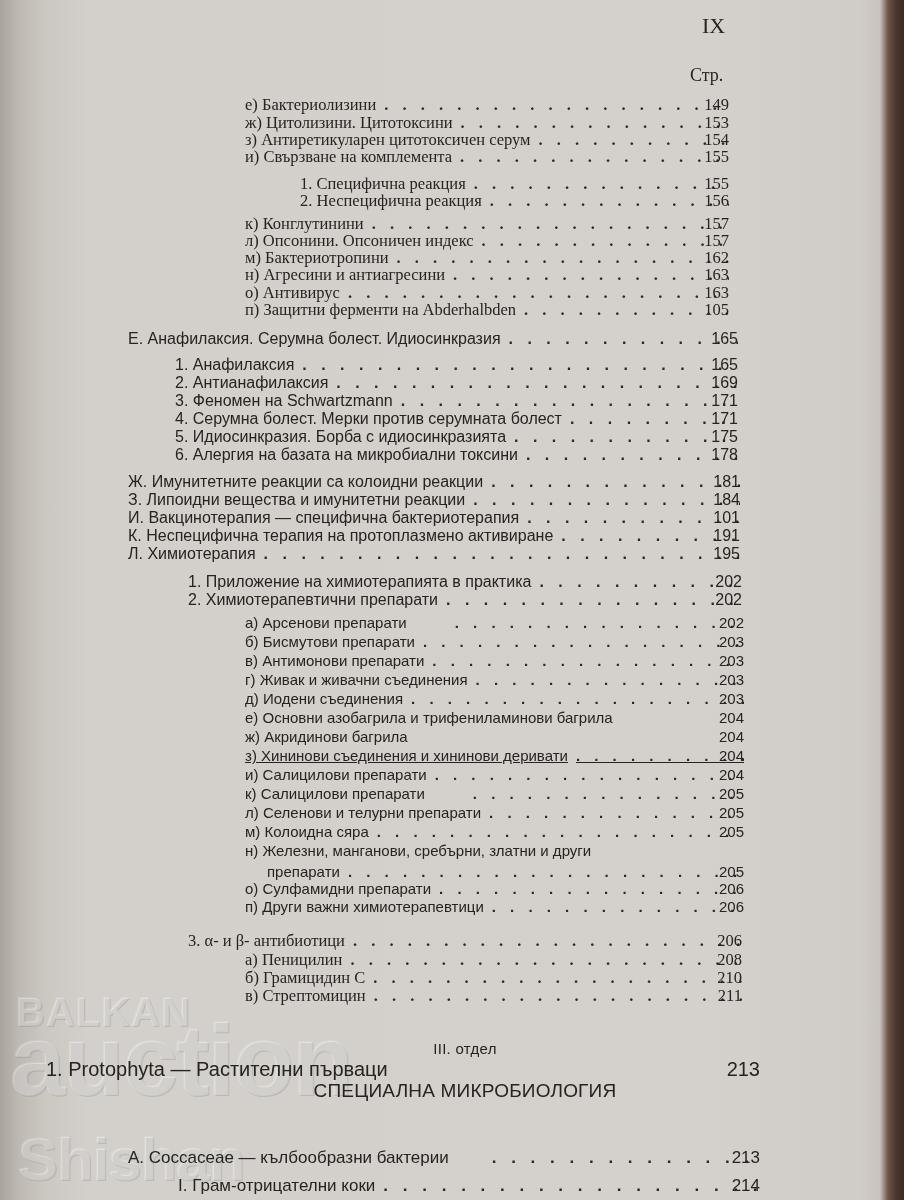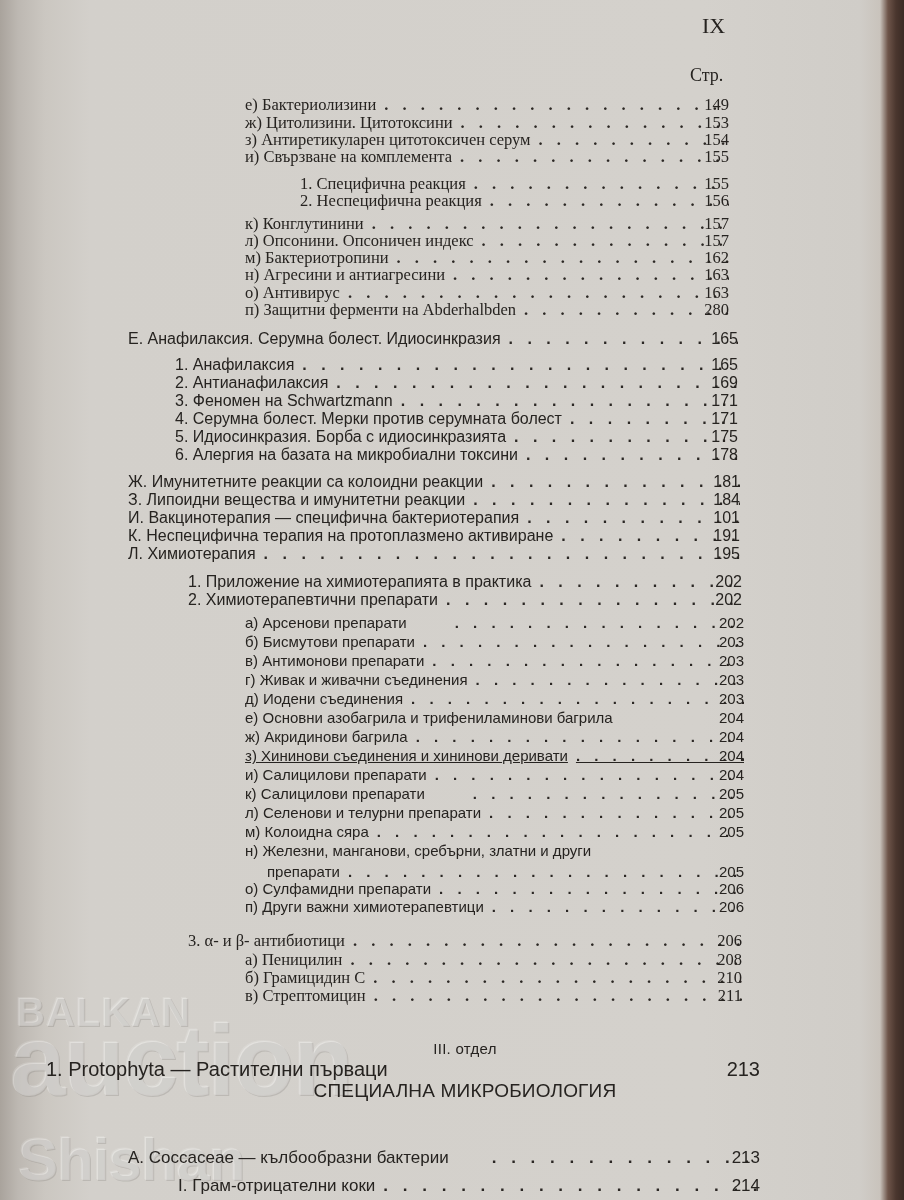--- a/index.html
+++ b/index.html
@@ -102,21 +102,21 @@
       <span class="page-num">163</span>
   </div>
   <div class="row" style="left:245px; top:284px; width:484px;">
     <span class="label">о) Антивирус</span>
       <span class="dots"></span>
       <span class="page-num">163</span>
   </div>
   <div class="row" style="left:245px; top:301px; width:484px;">
     <span class="label">п) Защитни ферменти на Abderhalbden</span>
       <span class="dots"></span>
-      <span class="page-num">280</span>
+      <span class="page-num">105</span>
   </div>
 
   <div class="row sans" style="left:128px; top:330px; width:610px;">
     <span class="label">Е. Анафилаксия. Серумна болест. Идиосинкразия</span>
       <span class="dots"></span>
       <span class="page-num">165</span>
   </div>
   <div class="row sans" style="left:175px; top:356px; width:563px;">
     <span class="label">1. Анафилаксия</span>
       <span class="dots"></span>
@@ -207,21 +207,21 @@
   </div>
   <div class="row narrow" style="left:245px; top:690px; width:499px;">
     <span class="label">д) Иодени съединения</span>
       <span class="dots"></span>
       <span class="page-num">203</span>
   </div>
   <div class="row narrow" style="left:245px; top:709px; width:499px;">
     <span class="label">е) Основни азобагрила и трифениламинови багрила</span>
       <span class="page-num">204</span>
   </div>
-  <div class="row narrow" style="left:245px; top:728px; width:499px;">
+  <div class="row narrow" style="left:245px; top:728px; width:499px;flex-direction:column;">
     <span class="label">ж) Акридинови багрила</span>
       <span class="dots"></span>
       <span class="page-num">204</span>
   </div>
   <div class="row narrow" style="left:245px; top:747px; width:499px;text-decoration:underline;">
     <span class="label">з) Хининови съединения и хининови деривати</span>
       <span class="dots"></span>
       <span class="page-num">204</span>
   </div>
   <div class="row narrow" style="left:245px; top:766px; width:499px;">

